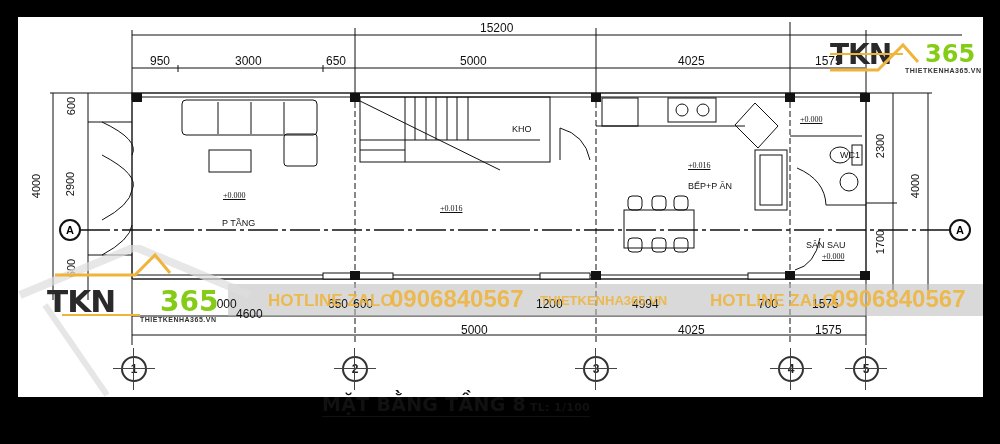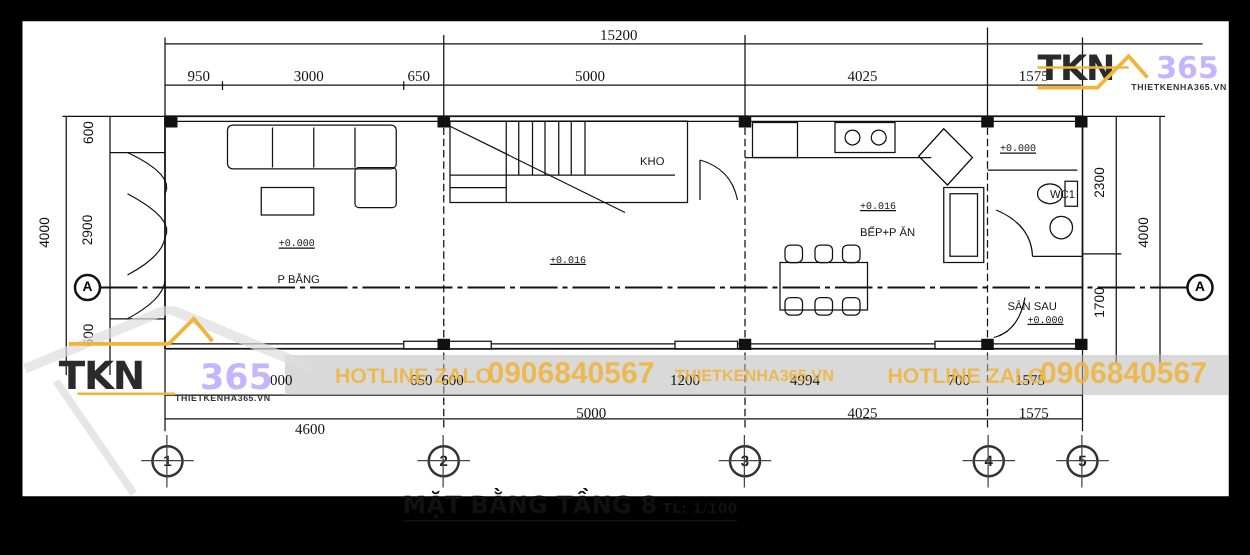--- a/index.html
+++ b/index.html
@@ -1,33 +1,33 @@
 <!DOCTYPE html>
 <html><head>
 <meta charset="utf-8">
 <style>
   html,body{margin:0;padding:0;background:#000;}
   body{width:1000px;height:444px;position:relative;overflow:hidden;font-family:"Liberation Sans",sans-serif;}
   .sheet{position:absolute;left:18px;top:17px;width:965px;height:380px;background:#fff;}
   .abs{position:absolute;}
-  .dim{position:absolute;font-family:Liberation Serif, serif;font-size:12px;color:#111;white-space:nowrap;}
+  .dim{position:absolute;font-family:Liberation Sans, sans-serif;font-size:12px;color:#111;white-space:nowrap;}
   .vdim{position:absolute;font-family:"Liberation Sans",sans-serif;font-size:11px;color:#111;transform:rotate(-90deg);transform-origin:center;white-space:nowrap;}
   .room{position:absolute;font-family:"Liberation Sans",sans-serif;font-size:9px;color:#111;white-space:nowrap;}
-  .lvl{position:absolute;font-family:Liberation Mono, monospace;font-size:8px;color:#111;text-decoration:underline;white-space:nowrap;}
+  .lvl{position:absolute;font-family:Liberation Serif, serif;font-size:8px;color:#111;text-decoration:underline;white-space:nowrap;}
   .col{position:absolute;width:10px;height:9px;background:#111;}
   .grid-bubble{position:absolute;width:22px;height:22px;border:2px solid #333;border-radius:50%;font-size:12px;font-weight:bold;color:#222;text-align:center;line-height:22px;}
   .grid-bubble::before{content:"";position:absolute;left:-10px;top:10px;width:42px;height:1px;background:#444;}
   .grid-bubble::after{content:"";position:absolute;left:10px;top:-10px;width:1px;height:42px;background:#444;}
   .axisA{position:absolute;width:18px;height:18px;border:2px solid #111;border-radius:50%;font-size:11px;font-weight:bold;text-align:center;line-height:18px;background:#fff;}
   .title{position:absolute;left:322px;top:393px;font-family:"DejaVu Sans",sans-serif;font-weight:bold;font-size:19px;color:#111;border-bottom:1.5px solid #111;padding-bottom:1px;letter-spacing:0.3px;}
   .scale{font-size:11px;margin-left:4px;}
   .band{position:absolute;left:228px;top:284px;width:755px;height:32px;background:rgba(185,185,185,0.55);}
   .wm{position:absolute;color:#f0b43a;font-weight:bold;white-space:nowrap;opacity:0.85;}
   .logo-tkn{position:absolute;font-family:"DejaVu Sans",sans-serif;font-weight:bold;color:#2a2a2a;letter-spacing:-1px;}
-  .logo-365{position:absolute;font-family:"DejaVu Sans",sans-serif;font-weight:bold;color:#c4b5fd;}
+  .logo-365{position:absolute;font-family:"DejaVu Sans",sans-serif;font-weight:bold;color:#84cc16;}
   .logo-url{position:absolute;font-size:7px;font-weight:bold;color:#333;letter-spacing:0.5px;}
 </style>
 </head>
 <body>
 
 <div class="sheet"></div>
 
 <svg class="abs" style="left:0;top:0" width="1000" height="444">
   <g stroke="#111" stroke-width="1" fill="none">
 
@@ -147,21 +147,21 @@
 <div class="vdim" style="left:24px;top:180px">4000</div>
 
 <div class="vdim" style="left:868px;top:140px">2300</div>
 <div class="vdim" style="left:868px;top:236px">1700</div>
 <div class="vdim" style="left:903px;top:180px">4000</div>
 
 <div class="axisA" style="left:59px;top:219px">A</div>
 <div class="axisA" style="left:949px;top:219px">A</div>
 
 <div class="lvl" style="left:223px;top:191px">+0.000</div>
-<div class="room" style="left:222px;top:218px">P BẰNG</div>
+<div class="room" style="left:222px;top:218px">P TẦNG</div>
 <div class="lvl" style="left:440px;top:204px">+0.016</div>
 <div class="room" style="left:512px;top:124px">KHO</div>
 <div class="lvl" style="left:688px;top:161px">+0.016</div>
 <div class="room" style="left:688px;top:181px">BẾP+P ĂN</div>
 <div class="lvl" style="left:800px;top:115px">+0.000</div>
 <div class="room" style="left:840px;top:150px">WC1</div>
 <div class="room" style="left:806px;top:240px">SÂN SAU</div>
 <div class="lvl" style="left:822px;top:252px">+0.000</div>
 
 <div class="band"></div>
@@ -172,21 +172,21 @@
 <div class="dim" style="left:632px;top:297px">4994</div>
 <div class="dim" style="left:758px;top:297px">700</div>
 <div class="dim" style="left:812px;top:297px">1575</div>
 
 <div class="wm" style="left:268px;top:291px;font-size:17px">HOTLINE ZALO</div>
 <div class="wm" style="left:390px;top:285px;font-size:24px">0906840567</div>
 <div class="wm" style="left:540px;top:293px;font-size:13px">THIETKENHA365.VN</div>
 <div class="wm" style="left:710px;top:291px;font-size:17px">HOTLINE ZALO</div>
 <div class="wm" style="left:832px;top:285px;font-size:24px">0906840567</div>
 
-<div class="dim" style="left:236px;top:336px">4600</div>
+<div class="dim" style="left:236px;top:307px">4600</div>
 <div class="dim" style="left:461px;top:323px">5000</div>
 <div class="dim" style="left:678px;top:323px">4025</div>
 <div class="dim" style="left:815px;top:323px">1575</div>
 
 <div class="grid-bubble" style="left:121px;top:356px">1</div>
 <div class="grid-bubble" style="left:342px;top:356px">2</div>
 <div class="grid-bubble" style="left:583px;top:356px">3</div>
 <div class="grid-bubble" style="left:778px;top:356px">4</div>
 <div class="grid-bubble" style="left:853px;top:356px">5</div>
 

